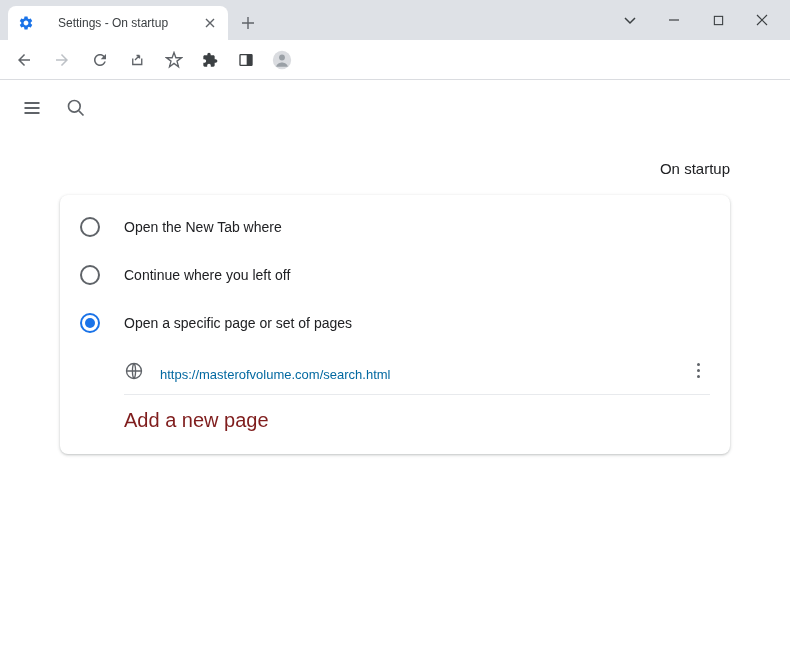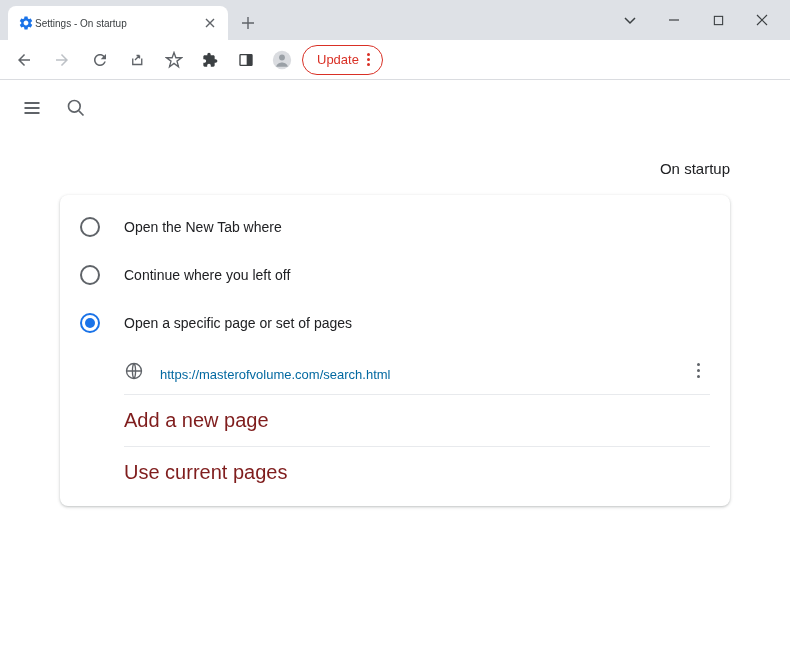--- a/index.html
+++ b/index.html
@@ -1,20 +1,20 @@
 <!DOCTYPE html>
 <html><head>
 <meta charset="utf-8">
 <style>
   * { box-sizing: border-box; margin: 0; padding: 0; font-family: 'Segoe UI', Arial, sans-serif; }
   body { width: 790px; height: 669px; background: #fff; overflow: hidden; position: relative; }
   
   
   .tabbar { height: 40px; background: #dee1e6; display: flex; align-items: flex-end; padding-left: 8px; position: relative; }
-  .tab { background: #fff; height: 34px; width: 220px; border-radius: 8px 8px 0 0; display: flex; align-items: center; padding: 0 10px; gap: 1px; font-size: 10px; color: #3c4043; position: relative; }
+  .tab { background: #fff; height: 34px; width: 220px; border-radius: 8px 8px 0 0; display: flex; align-items: center; padding: 0 10px; gap: 24px; font-size: 12px; color: #3c4043; position: relative; }
   .tab-favicon { width: 16px; height: 16px; display: flex; align-items: center; justify-content: center; }
   .tab-title { flex: 1; overflow: hidden; white-space: nowrap; text-overflow: ellipsis; }
   .tab-close { width: 16px; height: 16px; display: flex; align-items: center; justify-content: center; cursor: pointer; color: #5f6368; }
   .newtab { width: 28px; height: 28px; display: flex; align-items: center; justify-content: center; margin-left: 6px; margin-bottom: 3px; color: #5f6368; cursor: pointer; border-radius: 50%; }
   
   
   .winctrl { position: absolute; right: 0; top: 0; height: 40px; display: flex; align-items: center; gap: 24px; padding: 0 18px; }
   .winbtn { width: 20px; height: 20px; display: flex; align-items: center; justify-content: center; color: #3c4043; cursor: pointer; }
   
   
@@ -151,28 +151,20 @@
           <rect x="3" y="4" width="18" height="16" rx="1" fill="none" stroke="#3c4043" stroke-width="2"></rect>
           <rect x="13" y="4" width="8" height="16" fill="#3c4043"></rect>
         </svg>
     </div>
     <div class="iconbtn">
       <svg width="20" height="20" viewBox="0 0 24 24">
           <circle cx="12" cy="12" r="11" fill="#dadce0"></circle>
           <circle cx="12" cy="9" r="3.5" fill="#9aa0a6"></circle>
           <path d="M5 20 c1-4 5-5 7-5 s6 1 7 5" fill="#9aa0a6"></path>
         </svg>
-    </div>
-    <div class="update-chip">
-      <span>Update</span>
-      <span class="kebab-red">
-          <span></span>
-          <span></span>
-          <span></span>
-        </span>
     </div>
   </div>
 </div>
 
 <div class="settings-header">
   <div class="menu-btn">
     <svg width="20" height="20" viewBox="0 0 24 24">
         <path d="M3 6h18 M3 12h18 M3 18h18" stroke="#5f6368" stroke-width="2.2"></path>
       </svg>
   </div>
@@ -214,18 +206,15 @@
           <div class="kebab">
               <span></span>
               <span></span>
               <span></span>
             </div>
         </div>
       </div>
       <div class="link-row">
         <a>Add a new page</a>
       </div>
-      <div class="link-row">
-        <a>Use current pages</a>
-      </div>
     </div>
   </div>
 </div>
 
 </body></html>

